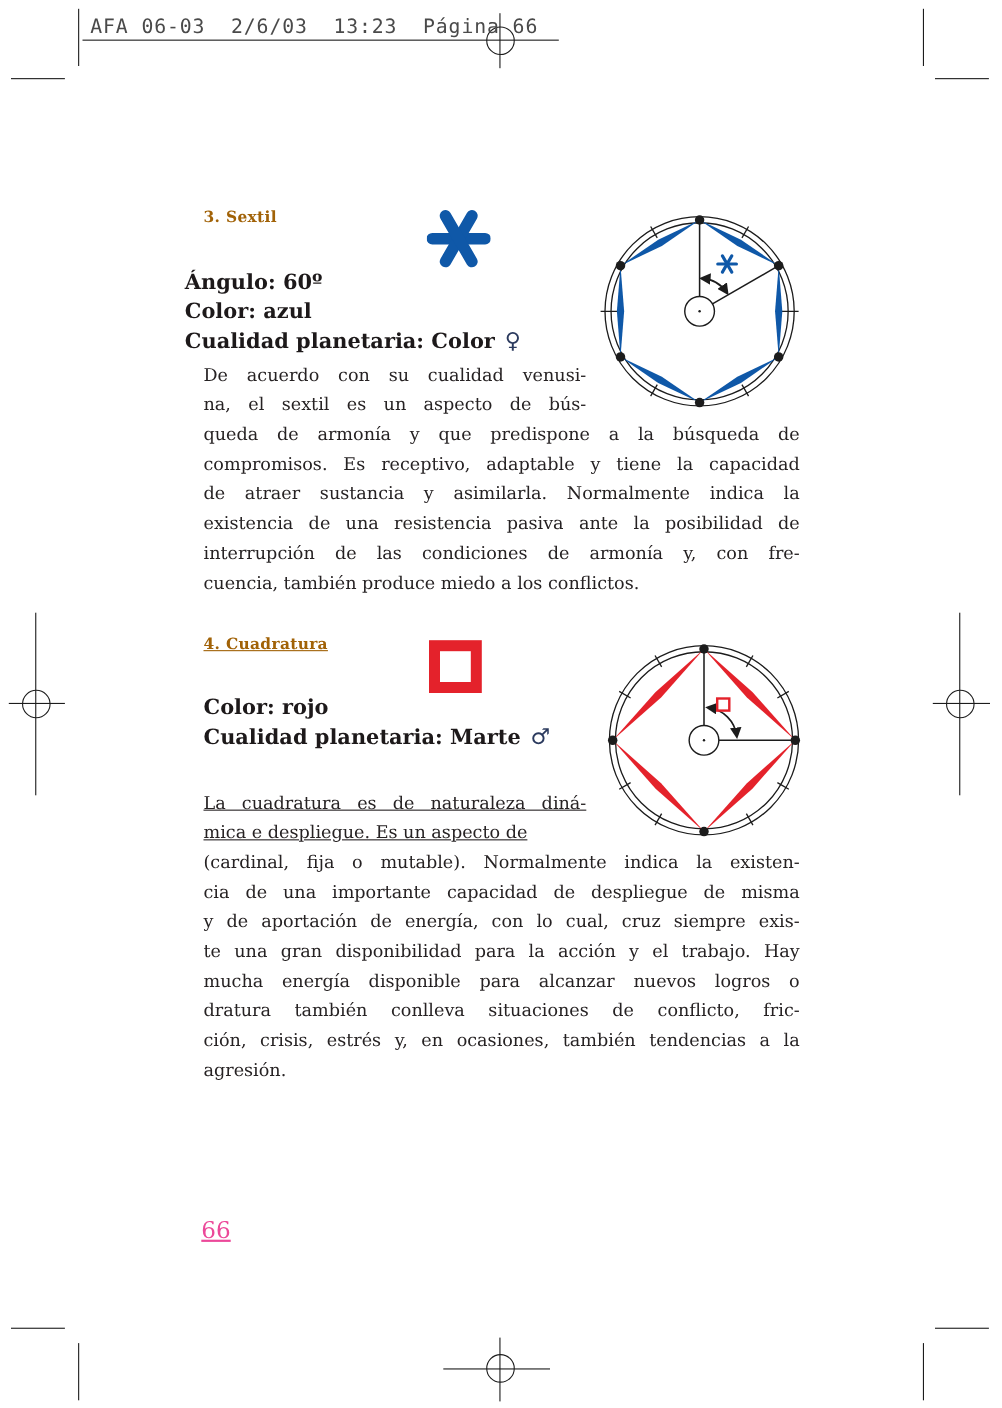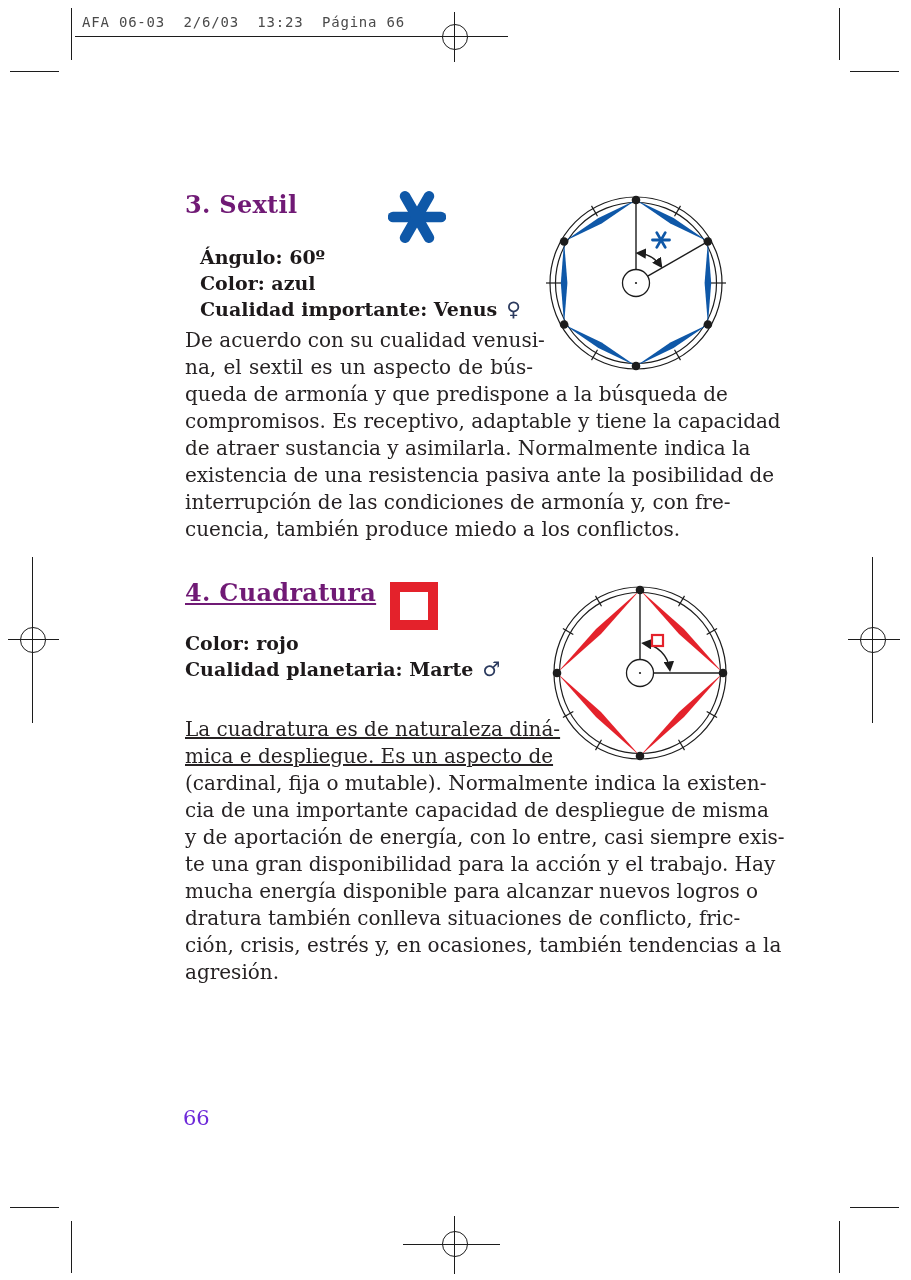--- a/index.html
+++ b/index.html
@@ -1,29 +1,29 @@
 <!DOCTYPE html>
 <html><head>
 <meta charset="utf-8">
 <style>
   html,body{margin:0;padding:0;background:#e8e8e8;}
   .page{position:relative;width:911px;height:1280px;background:#ffffff;overflow:hidden;
         font-family:"DejaVu Serif", serif;color:#262223;}
   .abs{position:absolute;}
   .mark{background:#1c1c1c;}
   .reg-circle{position:absolute;width:26px;height:26px;border:1.4px solid #1c1c1c;border-radius:50%;background:transparent;box-sizing:border-box;}
-  .header-text{font-family:"DejaVu Sans Mono", monospace;font-size:14px;letter-spacing:0.8px;color:#4a4a4a;white-space:pre;}
-  .h-section{font-size:24px;font-weight:bold;letter-spacing:0.3px;color:#701a75;}
+  .header-text{font-family:"DejaVu Sans Mono", monospace;font-size:18px;letter-spacing:0.8px;color:#4a4a4a;white-space:pre;}
+  .h-section{font-size:14px;font-weight:bold;letter-spacing:0.3px;color:#a16207;}
   .spec{font-size:19px;font-weight:bold;line-height:26px;color:#1d191a;}
   .spec .sym{font-family:"DejaVu Sans", sans-serif;font-weight:bold;margin-left:9px;font-size:20px;}
-  .para{font-size:20px;line-height:27px;color:#262223;}
+  .para{font-size:16px;line-height:27px;color:#262223;}
   .tline{text-align:justify;text-align-last:justify;height:27px;overflow:visible;white-space:nowrap;}
   .tline.tlast{text-align-last:left;}
   .justify-all .tline{text-align-last:justify;}
-  .pagenum{font-size:21px;color:#6d28d9;}
+  .pagenum{font-size:21px;color:#ec4899;text-decoration:underline;}
 </style>
 </head>
 <body>
 
 <div class="page">
 
   <div class="abs mark" style="left:71px;top:8px;width:1.3px;height:52px;"></div>
   <div class="abs mark" style="left:10px;top:71px;width:49px;height:1.3px;"></div>
   <div class="abs mark" style="left:839px;top:8px;width:1.3px;height:52px;"></div>
   <div class="abs mark" style="left:850px;top:71px;width:49px;height:1.3px;"></div>
@@ -101,24 +101,24 @@
     <path d="M 93.1,61.1 A 30 30 0 0 1 115.9,74.2" fill="none" stroke="#1c1c1c" stroke-width="1.5" marker-start="url(#arr1)" marker-end="url(#arr1)"></path>
     <circle cx="91" cy="91" r="13.5" fill="#ffffff" stroke="#1c1c1c" stroke-width="1.3"></circle>
     <circle cx="91" cy="91" r="1.1" fill="#1c1c1c"></circle>
     <g stroke="#0f58a8" stroke-width="2.8" stroke-linecap="round">
       <line x1="107.5" y1="48" x2="124.5" y2="48"></line>
       <line x1="111.75" y1="55.4" x2="120.25" y2="40.6"></line>
       <line x1="111.75" y1="40.6" x2="120.25" y2="55.4"></line>
     </g>
   </svg>
 
-  <div class="abs spec" style="left:200px;top:244px;">
+  <div class="abs spec" style="left:168px;top:244px;">
     <div>Ángulo: 60º</div>
     <div>Color: azul</div>
-    <div><span>Cualidad importante: Venus</span><span class="sym" style="color:#2b3a5e;">♀</span></div>
+    <div><span>Cualidad planetaria: Color</span><span class="sym" style="color:#2b3a5e;">♀</span></div>
   </div>
 
   <div class="abs para justify-all" style="left:185px;top:327px;width:348px;">
       <div class="tline">De acuerdo con su cualidad venusi-</div>
       <div class="tline tlast">na, el sextil es un aspecto de bús-</div>
     </div>
   <div class="abs para" style="left:185px;top:381px;width:542px;">
       <div class="tline">queda de armonía y que predispone a la búsqueda de</div>
       <div class="tline">compromisos. Es receptivo, adaptable y tiene la capacidad</div>
       <div class="tline">de atraer sustancia y asimilarla. Normalmente indica la</div>
@@ -178,21 +178,21 @@
     <div><span>Cualidad planetaria: Marte</span><span class="sym" style="color:#2b3a5e;">♂</span></div>
   </div>
 
   <div class="abs para" style="left:185px;top:716px;width:348px;text-decoration:underline;">
       <div class="tline">La cuadratura es de naturaleza diná-</div>
       <div class="tline tlast">mica e despliegue. Es un aspecto de</div>
     </div>
   <div class="abs para" style="left:185px;top:770px;width:542px;">
       <div class="tline">(cardinal, fija o mutable). Normalmente indica la existen-</div>
       <div class="tline">cia de una importante capacidad de despliegue de misma</div>
-      <div class="tline">y de aportación de energía, con lo entre, casi siempre exis-</div>
+      <div class="tline">y de aportación de energía, con lo cual, cruz siempre exis-</div>
       <div class="tline">te una gran disponibilidad para la acción y el trabajo. Hay</div>
       <div class="tline">mucha energía disponible para alcanzar nuevos logros o</div>
       <div class="tline">dratura también conlleva situaciones de conflicto, fric-</div>
       <div class="tline">ción, crisis, estrés y, en ocasiones, también tendencias a la</div>
       <div class="tline tlast">agresión.</div>
     </div>
 
   <div class="abs pagenum" style="left:183px;top:1106px;">66</div>
 
 </div>

